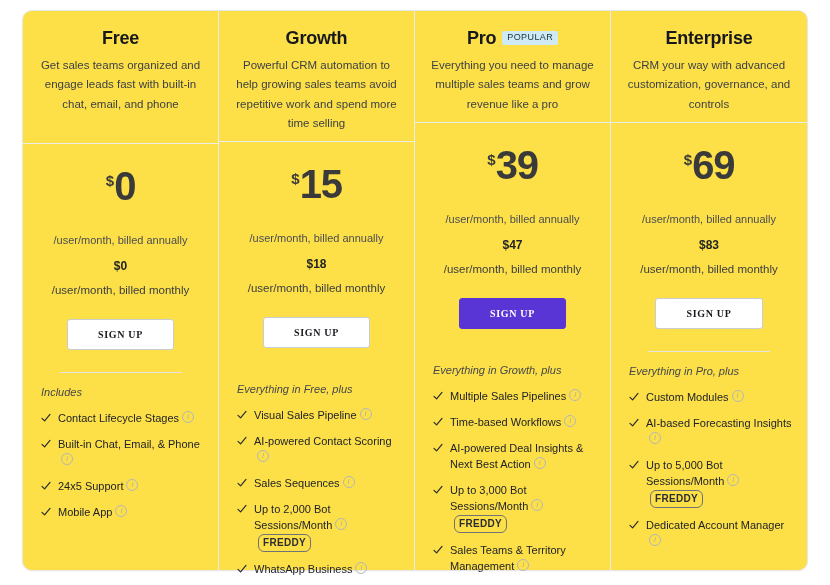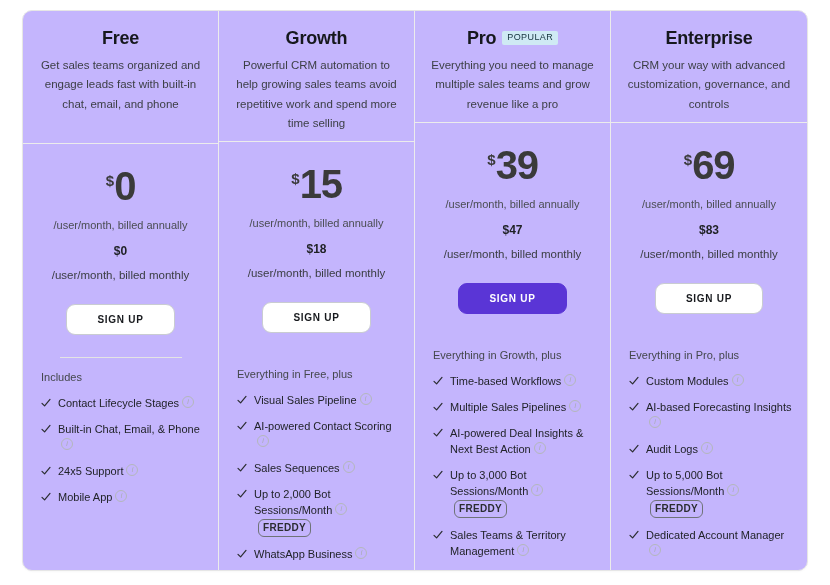--- a/index.html
+++ b/index.html
@@ -14,21 +14,21 @@
     color: #1b1b1b;
     overflow: hidden;
   }
 
   .pricing-card {
     position: absolute;
     left: 22px;
     top: 10px;
     width: 786px;
     height: 561px;
-    background: #c4b5fd;
+    background: #fde047;
     border: 1px solid #e6e6e6;
     border-radius: 10px;
     box-sizing: border-box;
     display: flex;
     box-shadow: 0 1px 2px rgba(0,0,0,0.03);
   }
 
   .plan-col {
     width: 196.5px;
     box-sizing: border-box;
@@ -94,21 +94,21 @@
     color: #3a3a3a;
     margin-top: 7px;
   }
   .price-amount {
     font-size: 40px;
     font-weight: bold;
     letter-spacing: -1.2px;
     color: #3a3a3a;
   }
   .price-period {
-    margin-top: 13px;
+    margin-top: 28px;
     font-size: 11px;
     color: #4a4d52;
   }
   .price-alt {
     margin-top: 13px;
     font-size: 12px;
     font-weight: bold;
     color: #1f2125;
     text-align: center;
   }
@@ -126,23 +126,23 @@
   .cta-btn {
     display: inline-block;
     min-width: 81px;
     padding: 9px 30px;
     font-size: 10px;
     font-weight: bold;
     letter-spacing: 0.7px;
     border: 1px solid #c9ccd1;
     background: #ffffff;
     color: #17191d;
-    border-radius: 9px;
+    border-radius: 3px;
     cursor: pointer;
-    font-family: Liberation Sans, sans-serif;
+    font-family: Liberation Serif, serif;
   }
   .cta-btn.primary {
     background: #5a35d6;
     border-color: #5a35d6;
     color: #ffffff;
   }
 
   .divider-rule {
     width: 122px;
     height: 1px;
@@ -150,20 +150,21 @@
     margin: 22px auto 0 auto;
   }
 
   
   .feat-zone {
     padding: 13px 14px 10px 18px;
     flex: 1;
   }
   .feat-intro {
     font-size: 11px;
+    font-style: italic;
     color: #44474c;
     margin-bottom: 13px;
   }
   .feat-list {
     list-style: none;
     margin: 0;
     padding: 0;
   }
   .feat-item {
     display: flex;
@@ -346,29 +347,29 @@
       <div class="divider-rule"></div>
       <div class="feat-zone">
         <div class="feat-intro">Everything in Growth, plus</div>
         <ul class="feat-list">
           <li class="feat-item">
             <span class="check-icon">
               <svg width="10" height="12" viewBox="0 0 10 12" aria-hidden="true">
                 <path d="M1 6.3 L3.6 8.9 L9 2.4" fill="none" stroke="#2b2d31" stroke-width="1.2" stroke-linecap="round" stroke-linejoin="round"></path>
               </svg>
             </span>
+            <span class="feat-text"><span>Multiple Sales Pipelines</span><span class="info-icon"></span></span>
+          </li>
+          <li class="feat-item">
+            <span class="check-icon">
+              <svg width="10" height="12" viewBox="0 0 10 12" aria-hidden="true">
+                <path d="M1 6.3 L3.6 8.9 L9 2.4" fill="none" stroke="#2b2d31" stroke-width="1.2" stroke-linecap="round" stroke-linejoin="round"></path>
+              </svg>
+            </span>
             <span class="feat-text"><span>Time-based Workflows</span><span class="info-icon"></span></span>
-          </li>
-          <li class="feat-item">
-            <span class="check-icon">
-              <svg width="10" height="12" viewBox="0 0 10 12" aria-hidden="true">
-                <path d="M1 6.3 L3.6 8.9 L9 2.4" fill="none" stroke="#2b2d31" stroke-width="1.2" stroke-linecap="round" stroke-linejoin="round"></path>
-              </svg>
-            </span>
-            <span class="feat-text"><span>Multiple Sales Pipelines</span><span class="info-icon"></span></span>
           </li>
           <li class="feat-item">
             <span class="check-icon">
               <svg width="10" height="12" viewBox="0 0 10 12" aria-hidden="true">
                 <path d="M1 6.3 L3.6 8.9 L9 2.4" fill="none" stroke="#2b2d31" stroke-width="1.2" stroke-linecap="round" stroke-linejoin="round"></path>
               </svg>
             </span>
             <span class="feat-text"><span>AI-powered Deal Insights &amp; Next Best Action</span><span class="info-icon"></span></span>
           </li>
           <li class="feat-item">
@@ -421,28 +422,20 @@
               </svg>
             </span>
             <span class="feat-text"><span>AI-based Forecasting Insights</span><span class="info-icon"></span></span>
           </li>
           <li class="feat-item">
             <span class="check-icon">
               <svg width="10" height="12" viewBox="0 0 10 12" aria-hidden="true">
                 <path d="M1 6.3 L3.6 8.9 L9 2.4" fill="none" stroke="#2b2d31" stroke-width="1.2" stroke-linecap="round" stroke-linejoin="round"></path>
               </svg>
             </span>
-            <span class="feat-text"><span>Audit Logs</span><span class="info-icon"></span></span>
-          </li>
-          <li class="feat-item">
-            <span class="check-icon">
-              <svg width="10" height="12" viewBox="0 0 10 12" aria-hidden="true">
-                <path d="M1 6.3 L3.6 8.9 L9 2.4" fill="none" stroke="#2b2d31" stroke-width="1.2" stroke-linecap="round" stroke-linejoin="round"></path>
-              </svg>
-            </span>
             <span class="feat-text"><span>Up to 5,000 Bot Sessions/Month</span><span class="info-icon"></span><span class="freddy-badge">FREDDY</span></span>
           </li>
           <li class="feat-item">
             <span class="check-icon">
               <svg width="10" height="12" viewBox="0 0 10 12" aria-hidden="true">
                 <path d="M1 6.3 L3.6 8.9 L9 2.4" fill="none" stroke="#2b2d31" stroke-width="1.2" stroke-linecap="round" stroke-linejoin="round"></path>
               </svg>
             </span>
             <span class="feat-text"><span>Dedicated Account Manager</span><span class="info-icon"></span></span>
           </li>

